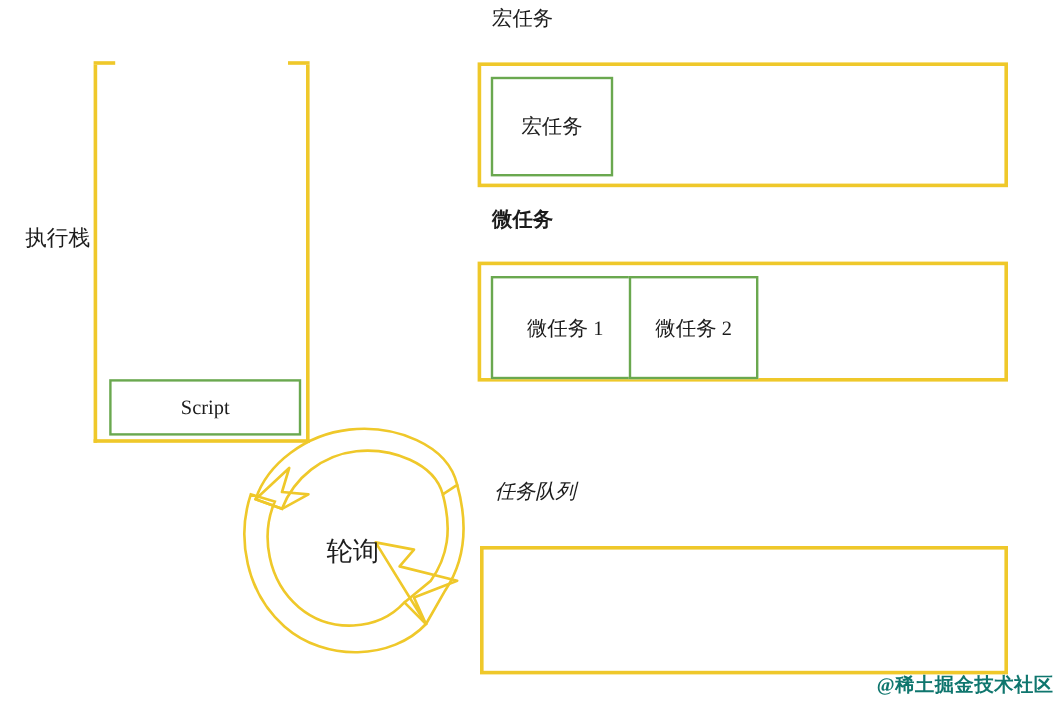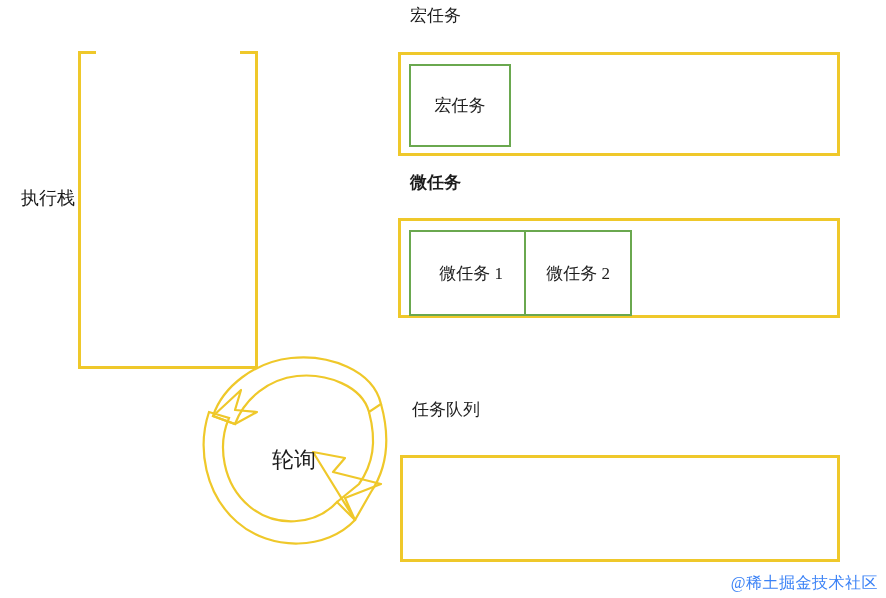--- a/index.html
+++ b/index.html
@@ -85,21 +85,21 @@
     border: 3px solid #EFC82A;
     background: #ffffff;
   }
 
   #macro-box   { left: 398px; top: 52px;  width: 442px; height: 104px; }
   #micro-box   { left: 398px; top: 218px; width: 442px; height: 100px; }
   #queue-box   { left: 400px; top: 455px; width: 440px; height: 107px; }
 
   #macro-label { left: 410px; top: 6px;   }
   #micro-label { left: 410px; top: 173px; font-weight: bold; }
-  #queue-label { left: 412px; top: 400px; }
+  #queue-label { left: 412px; top: 400px; font-style: italic; }
 
   #macro-chip      { left: 8px;  top: 9px;  width: 102px; height: 83px; }
   #micro-chip-1    { left: 8px;  top: 9px;  width: 124px; height: 86px; }
   #micro-chip-2    { left: 123px; top: 9px; width: 108px; height: 86px; }
 
   
   #poll-arrows {
     position: absolute;
     left: 195px;
     top: 352px;
@@ -109,39 +109,41 @@
   #poll-label {
     left: 272px;
     top: 447px;
     font-size: 22px;
   }
 
   
   #watermark {
     position: absolute;
     right: 8px;
-    bottom: 4px;
+    bottom: 16px;
     font-size: 16px;
-    color: #3b82f6;
+    color: #0f766e;
     letter-spacing: 0.5px;
     font-family: "Liberation Serif", "DejaVu Serif", serif;
     white-space: nowrap;
+    font-weight: bold;
   }
 </style>
 </head>
 <body>
 
 <div id="canvas">
 
   <div id="exec-stack-label" class="label">执行栈</div>
 
   <div id="exec-stack">
     <span class="top-stub left"></span>
     <span class="top-stub right"></span>
 
+    <div id="script-box" class="green-box">Script</div>
   </div>
 
   <div id="macro-label" class="label">宏任务</div>
 
   <div id="macro-box" class="yellow-box">
     <div id="macro-chip" class="green-box">宏任务</div>
   </div>
 
   <div id="micro-label" class="label">微任务</div>
 

